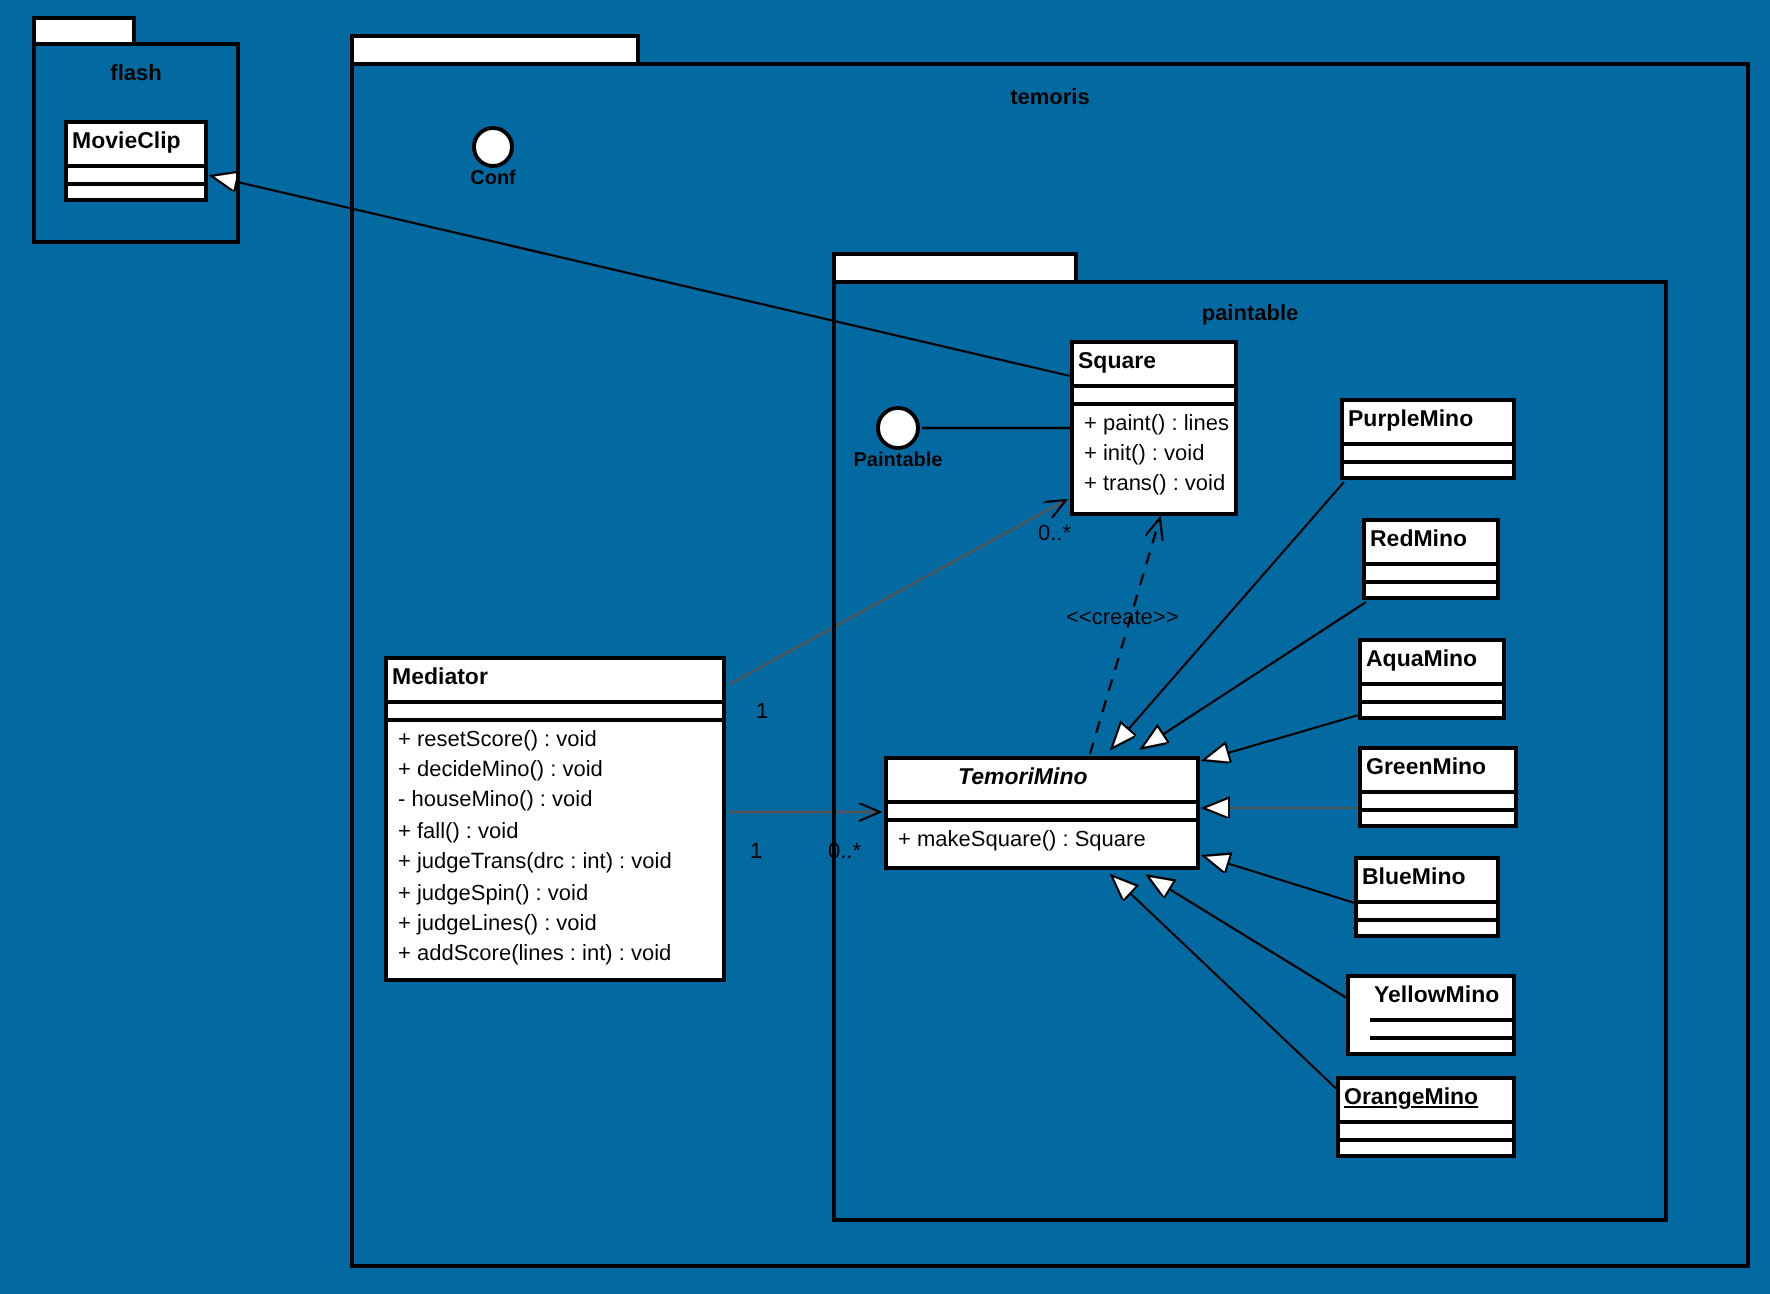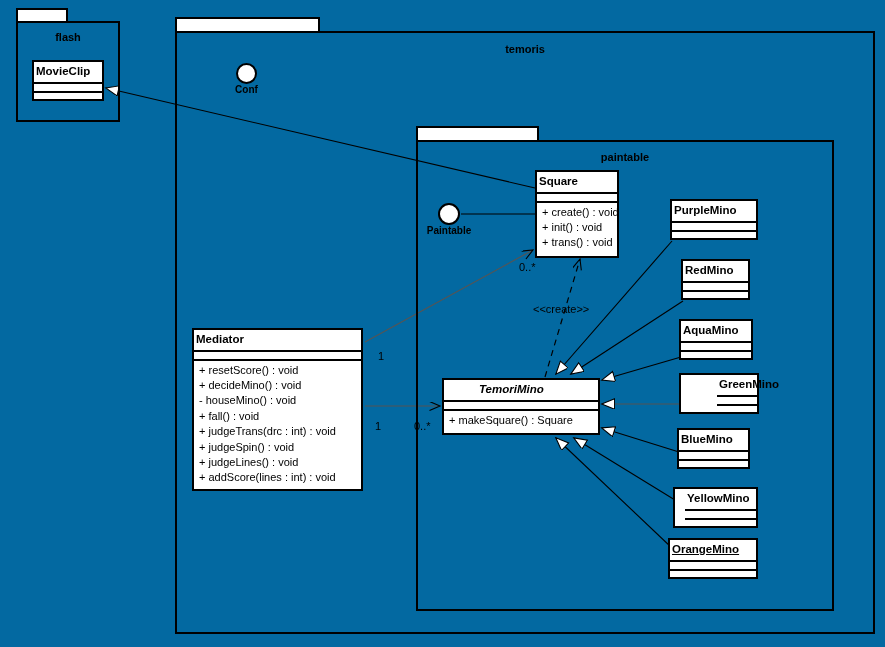--- a/index.html
+++ b/index.html
@@ -170,21 +170,21 @@
     <div class="pkg-label" style="top:9px;">paintable</div>
   </div>
 
   <div class="lollipop-circle" style="left:438px; top:203px; width:22px; height:22px;"></div>
   <div class="lollipop-label" style="left:417px; top:225px; width:64px;">Paintable</div>
 
   <div class="cls" style="left:535px; top:170px; width:84px; height:88px;">
     <div class="cls-name">Square</div>
     <div class="cls-attrs"></div>
     <div class="cls-ops">
-      <div class="op">+ create() : void</div>
+      <div class="op">+ paint() : lines</div>
       <div class="op">+ init() : void</div>
       <div class="op">+ trans() : void</div>
     </div>
   </div>
 
   <div class="cls" style="left:192px; top:328px; width:171px; height:163px;">
     <div class="cls-name">Mediator</div>
     <div class="cls-attrs"></div>
     <div class="cls-ops">
       <div class="op">+ resetScore() : void</div>
@@ -217,21 +217,21 @@
     <div class="cls-attrs"></div>
     <div class="cls-ops empty"></div>
   </div>
 
   <div class="cls" style="left:679px; top:319px; width:74px; height:41px;">
     <div class="cls-name">AquaMino</div>
     <div class="cls-attrs"></div>
     <div class="cls-ops empty"></div>
   </div>
 
-  <div class="cls" style="left:679px; top:373px; width:80px; height:41px;padding-left:36px;">
+  <div class="cls" style="left:679px; top:373px; width:80px; height:41px;">
     <div class="cls-name">GreenMino</div>
     <div class="cls-attrs"></div>
     <div class="cls-ops empty"></div>
   </div>
 
   <div class="cls" style="left:677px; top:428px; width:73px; height:41px;">
     <div class="cls-name">BlueMino</div>
     <div class="cls-attrs"></div>
     <div class="cls-ops empty"></div>
   </div>

